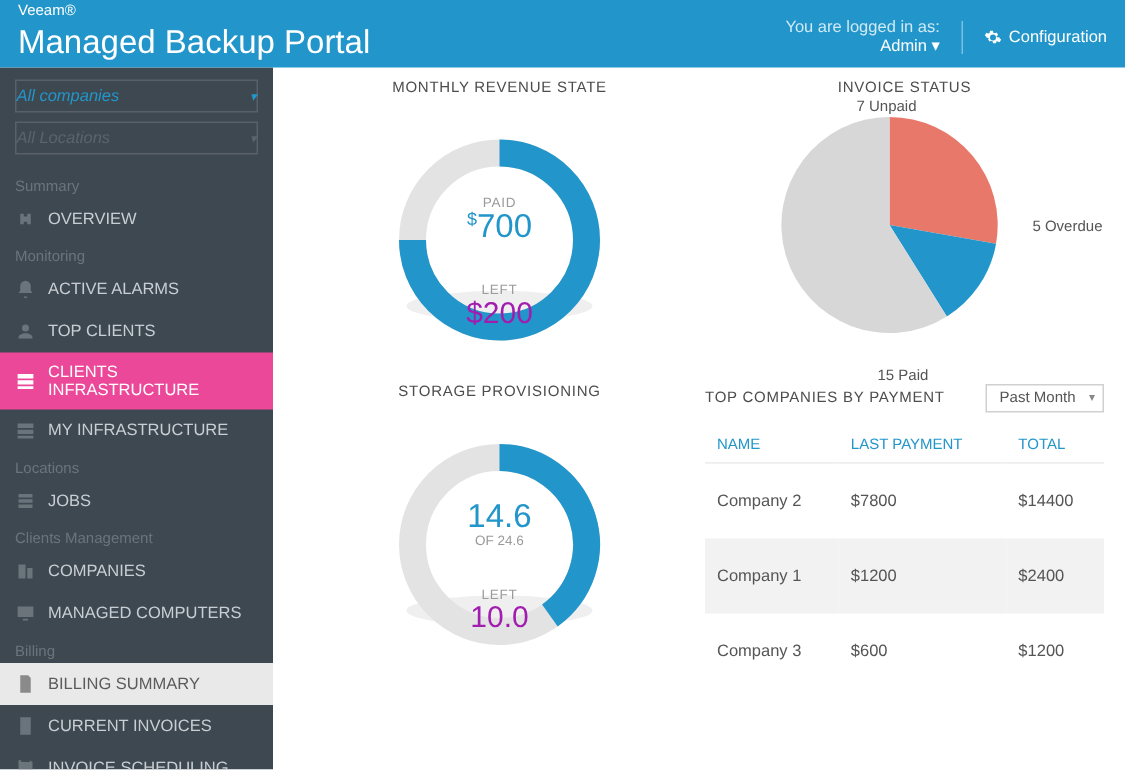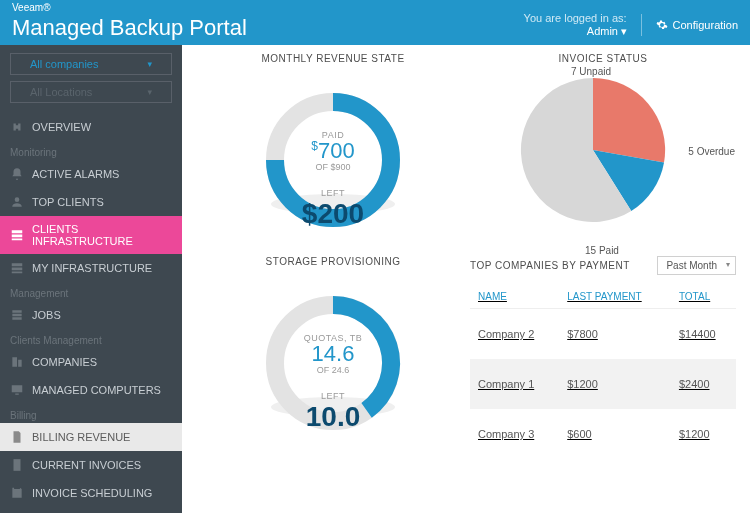--- a/index.html
+++ b/index.html
@@ -10,21 +10,21 @@
 .header-right { margin-left: auto; display: flex; align-items: center; gap: 14px; font-size: 11px; font-weight: 400; padding-bottom: 3px;}
 .login-box { text-align: right; line-height: 1.2; color: #cfe9f5;}
 .login-box .admin { color: #fff; }
 .vbar { width: 1px; height: 22px; background: rgba(255,255,255,0.4); }
 .config { display: flex; align-items: center; gap: 5px; cursor: pointer; }
 .config svg { width: 12px; height: 12px; fill: #fff; }
 
 .main { display: flex; height: 468px; }
 .sidebar { width: 182px; background: #3e4850; color: #9aa3aa; font-size: 11px; overflow: hidden; }
 .filters { padding: 8px 10px 4px; }
-.sel { border: 1px solid #596069; height: 22px; display:flex; align-items:center; padding: 0 19px; color:#2296ca; font-size: 11px; position: relative; margin-bottom: 6px; cursor:pointer;}
+.sel { border: 1px solid #596069; height: 22px; display:flex; align-items:center; padding: 0 0; color:#2296ca; font-size: 11px; position: relative; margin-bottom: 6px; cursor:pointer;font-style:italic;}
 .sel.disabled { color: #5a646c; }
 .sel .chev { margin-left:auto; font-size:9px; color:#2296ca;}
 .sel.disabled .chev{ color:#5a646c;}
 .group-label { padding: 6px 10px 2px; font-size: 10px; color: #6b747b; }
 .nav-item { display:flex; align-items:center; gap:8px; padding: 7px 10px; color:#c8ced3; font-size: 11px; cursor:pointer; }
 .nav-item.active { background: #ec4899; color:#fff; }
 .nav-item.secondary { background:#e9e9e9; color:#5b5b5b; }
 .nav-icon { width:14px; height:14px; fill:#6b747b; flex-shrink:0;}
 .nav-item.active .nav-icon{ fill:#fff;}
 .nav-item.secondary .nav-icon{ fill:#8a8a8a;}
@@ -34,34 +34,34 @@
 .col { flex:1; }
 .card-title { text-align:center; font-size: 10px; letter-spacing: 0.5px; color:#4d4d4d; font-weight:500; margin-bottom: 6px;}
 .gauge-wrap { position:relative; width: 180px; height: 170px; margin: 0 auto; }
 .gauge-text { position:absolute; top: 60px; width:100%; text-align:center;}
 .g-label { font-size:9px; color:#9a9a9a; letter-spacing:0.5px;}
 .g-big { font-size: 22px; color:#2296ca; font-weight:400; line-height:1;}
 .g-big .cur { font-size:12px; vertical-align: super;}
 .g-sub { font-size:9px; color:#9a9a9a;}
 .gauge-bottom { position:absolute; top: 118px; width:100%; text-align:center;}
 .gb-label{ font-size:9px; color:#9a9a9a; letter-spacing:0.5px;}
-.gb-val{ font-size:28px; color:#0c4a6e;font-weight:bold;}
+.gb-val{ font-size:20px; color:#a21caf;}
 
 .pie-wrap { position:relative; width: 180px; height: 180px; margin: 0 auto;}
 .pie-label { position:absolute; font-size:10px; color:#555; white-space:nowrap;}
 .pl-top { top: -4px; left: 58px;}
 .pl-right { top: 76px; right: -42px;}
 .pl-bottom { bottom: -6px; left: 72px;}
 
 .section2 { margin-top: 6px;}
 .tc-head { display:flex; align-items:center; margin-bottom: 10px;}
 .tc-title { font-size:10px; letter-spacing:0.5px; color:#4d4d4d; font-weight:500;}
 .period { margin-left:auto; border:1px solid #d0d0d0; font-size:10px; padding: 3px 18px 3px 8px; color:#555; position:relative; cursor:pointer;text-align:right;}
 .period::after{ content:"▾"; position:absolute; right:5px; top:3px; font-size:8px; color:#888;}
-table { width:100%; border-collapse: collapse; font-size: 11px; margin-top: 6px; text-decoration: underline;}
+table { width:100%; border-collapse: collapse; font-size: 11px; margin-top: 6px;}
 th { text-align:left; font-weight:400; color:#2296ca; font-size:10px; padding: 6px 8px; border-bottom:1px solid #eee;}
 th.r, td.r { text-align:left;}
 td { padding: 19px 8px; color:#555;}
 tr.alt td { background:#f2f2f2;}
 </style>
 </head>
 <body>
 
 <div class="header">
   <span class="brand-sup">Veeam®</span>
@@ -86,20 +86,21 @@
     <div class="filters">
       <div class="sel">
           <span>All companies</span>
           <span class="chev">▾</span>
         </div>
       <div class="sel disabled">
           <span>All Locations</span>
           <span class="chev">▾</span>
         </div>
     </div>
+    <div class="group-label">Summary</div>
     <div class="nav-item">
         <svg class="nav-icon" viewBox="0 0 24 24">
           <path d="M6 6h4v3h4V6h4v12h-4v-3h-4v3H6z"></path>
         </svg>
         <span>OVERVIEW</span>
       </div>
     <div class="group-label">Monitoring</div>
     <div class="nav-item">
         <svg class="nav-icon" viewBox="0 0 24 24">
           <path d="M12 2a6 6 0 00-6 6v5l-2 3h16l-2-3V8a6 6 0 00-6-6zm0 20a2 2 0 002-2h-4a2 2 0 002 2z"></path>
@@ -117,21 +118,21 @@
           <path d="M3 4h18v5H3zM3 11h18v5H3zM3 18h18v3H3z"></path>
         </svg>
         <span>CLIENTS INFRASTRUCTURE</span>
       </div>
     <div class="nav-item">
         <svg class="nav-icon" viewBox="0 0 24 24">
           <path d="M3 4h18v5H3zM3 11h18v5H3zM3 18h18v3H3z"></path>
         </svg>
         <span>MY INFRASTRUCTURE</span>
       </div>
-    <div class="group-label">Management</div>
+    <div class="group-label">Locations</div>
     <div class="nav-item">
         <svg class="nav-icon" viewBox="0 0 24 24">
           <path d="M4 4h16v4H4zM4 10h16v4H4zM4 16h16v4H4z"></path>
         </svg>
         <span>JOBS</span>
       </div>
     <div class="group-label">Clients Management</div>
     <div class="nav-item">
         <svg class="nav-icon" viewBox="0 0 24 24">
           <path d="M4 20V4h8v16zM14 20V8h6v12z"></path>
@@ -142,21 +143,21 @@
         <svg class="nav-icon" viewBox="0 0 24 24">
           <path d="M3 4h18v12H3zM9 18h6v2H9z"></path>
         </svg>
         <span>MANAGED COMPUTERS</span>
       </div>
     <div class="group-label">Billing</div>
     <div class="nav-item secondary">
         <svg class="nav-icon" viewBox="0 0 24 24">
           <path d="M6 2h9l3 3v17H6z"></path>
         </svg>
-        <span>BILLING REVENUE</span>
+        <span>BILLING SUMMARY</span>
       </div>
     <div class="nav-item">
         <svg class="nav-icon" viewBox="0 0 24 24">
           <path d="M6 2h12v20H6z"></path>
         </svg>
         <span>CURRENT INVOICES</span>
       </div>
     <div class="nav-item">
         <svg class="nav-icon" viewBox="0 0 24 24">
           <path d="M4 5h16v15H4zM4 5V3h3v2m10-2v2h3"></path>
@@ -171,21 +172,20 @@
         <div class="card-title">MONTHLY REVENUE STATE</div>
         <div class="gauge-wrap">
           <svg width="180" height="170" viewBox="0 0 180 170">
             <ellipse cx="90" cy="134" rx="62" ry="10" fill="#efefef"></ellipse>
             <circle cx="90" cy="90" r="58" fill="none" stroke="#e3e3e3" stroke-width="18"></circle>
             <path d="M90 32 A58 58 0 1 1 32 90" fill="none" stroke="#2296ca" stroke-width="18"></path>
           </svg>
           <div class="gauge-text">
             <div class="g-label">PAID</div>
             <div class="g-big"><span class="cur">$</span><span>700</span></div>
-            <div class="g-sub">OF $900</div>
           </div>
           <div class="gauge-bottom">
             <div class="gb-label">LEFT</div>
             <div class="gb-val">$200</div>
           </div>
         </div>
       </div>
 
       <div class="col" style="position:relative;">
         <div class="card-title">INVOICE STATUS</div>
@@ -205,21 +205,20 @@
     <div class="row section2">
       <div class="col">
         <div class="card-title">STORAGE PROVISIONING</div>
         <div class="gauge-wrap">
           <svg width="180" height="170" viewBox="0 0 180 170">
             <ellipse cx="90" cy="134" rx="62" ry="10" fill="#efefef"></ellipse>
             <circle cx="90" cy="90" r="58" fill="none" stroke="#e3e3e3" stroke-width="18"></circle>
             <path d="M90 32 A58 58 0 0 1 123.6 137.3" fill="none" stroke="#2296ca" stroke-width="18"></path>
           </svg>
           <div class="gauge-text">
-            <div class="g-label">QUOTAS, TB</div>
             <div class="g-big">14.6</div>
             <div class="g-sub">OF 24.6</div>
           </div>
           <div class="gauge-bottom">
             <div class="gb-label">LEFT</div>
             <div class="gb-val">10.0</div>
           </div>
         </div>
       </div>
 

